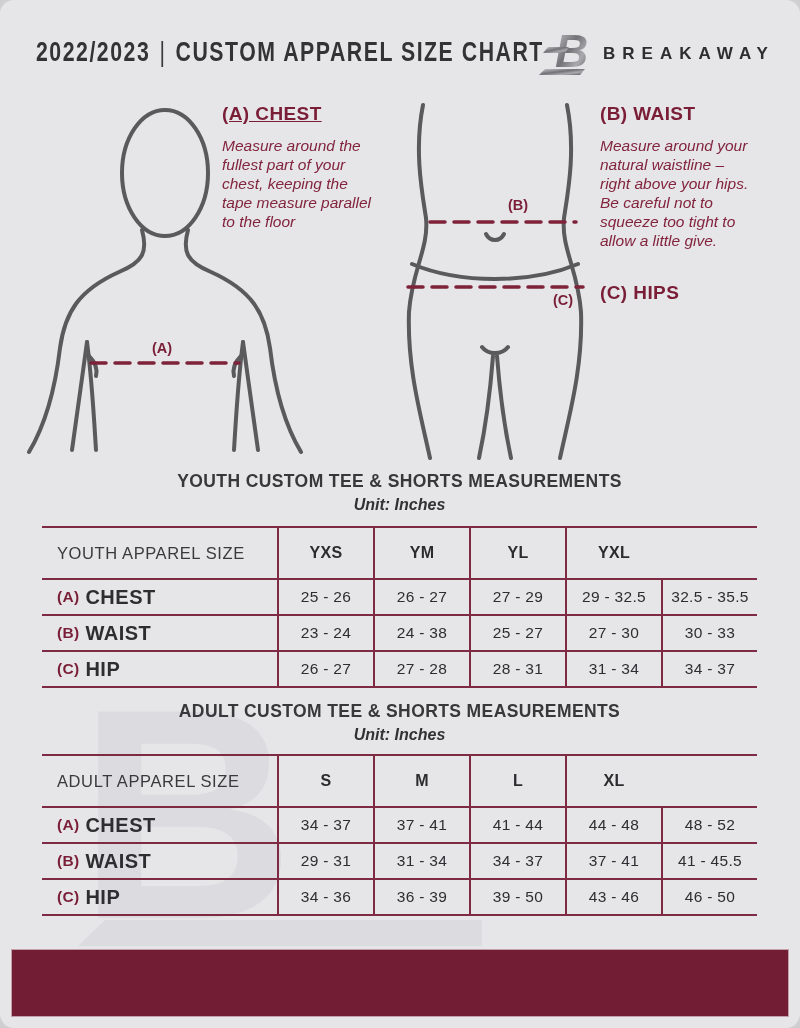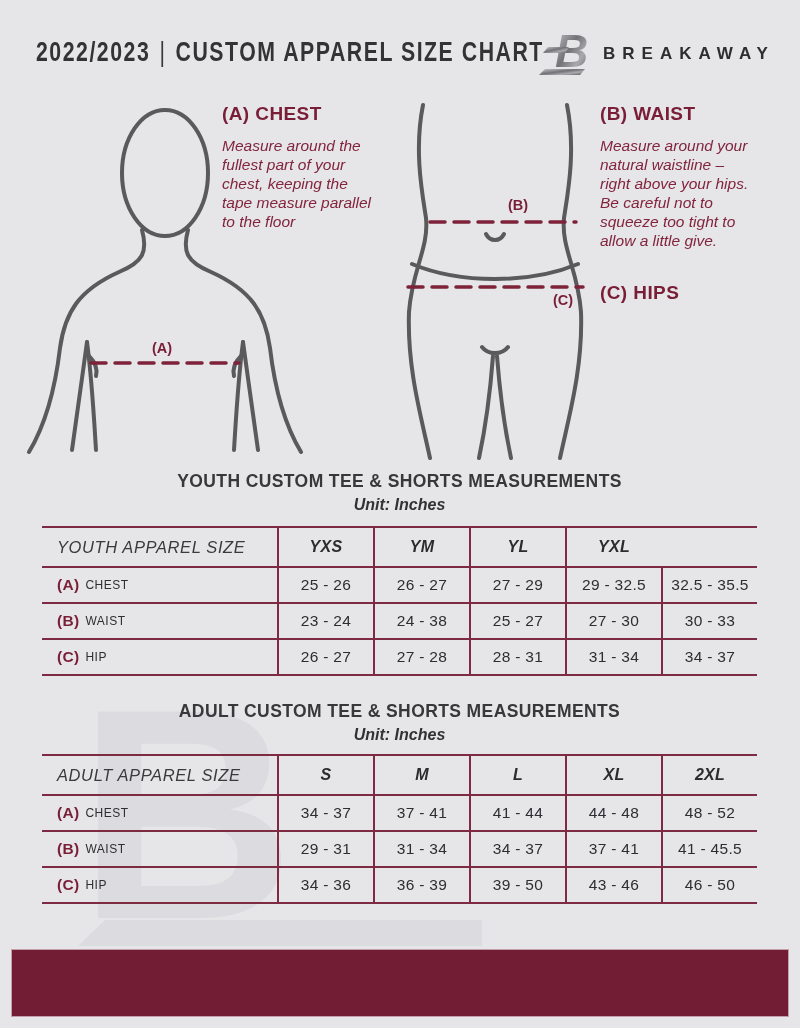--- a/index.html
+++ b/index.html
@@ -4,20 +4,21 @@
 <style>
   * { box-sizing: border-box; margin: 0; padding: 0; }
   html,body { background:#cfcfd2; }
   .page {
     position: relative;
     width: 800px; height: 1028px;
     background: #e6e6e8;
     font-family: "Liberation Sans", sans-serif;
     overflow: hidden;
     margin: 0 auto;
+    border-radius: 14px;
   }
 
   
   .hdr-title {
     position: absolute; left: 36px; top: 36px;
     font-size: 28px; font-weight: bold; color: #333336;
     letter-spacing: 2px; white-space: nowrap;
     transform: scaleX(0.76); transform-origin: left top;
   }
   .hdr-title .divider { font-weight: 400; color:#3a3a3d; padding: 0 12px; }
@@ -59,35 +60,35 @@
 
   
   .tbl {
     position: absolute; left: 42px; width: 715px;
     border-top: 2px solid #7e2a42; z-index: 1;
   }
   .trow {
     display: grid; grid-template-columns: 235px repeat(5, 96px);
     border-bottom: 2px solid #7e2a42;
   }
-  .trow.head { height: 40px; font-style: italic; }
+  .trow.head { height: 52px; }
   .trow.data { height: 36px; }
   .tcell {
     display: flex; align-items: center; justify-content: center;
     border-left: 2px solid #7e2a42;
     font-size: 15.5px; color: #2e2e31; font-weight: 500;
     letter-spacing: 0.3px;
   }
   .tcell.lbl {
     border-left: none; justify-content: flex-start; padding-left: 15px;
   }
   .size-hdr { font-weight: 700; font-size: 16px; color: #2c2c2f; }
   .axis-hdr { font-size: 16.5px; font-weight: 500; color: #3a3a3d; letter-spacing: 0.6px; }
   .row-prefix { color: #7a1e38; font-weight: 800; margin-right: 6px; font-size: 15.5px; }
-  .row-name { color: #2e2e31; font-weight: 400; font-size: 12px; letter-spacing: 0.5px; }
+  .row-name { color: #2e2e31; font-weight: 700; font-size: 20px; letter-spacing: 0.5px; }
 
   
   .watermark { position: absolute; left: 50px; top: 648px; z-index: 0; }
   .bottom-bar {
     position: absolute; left: 11px; top: 949px; width: 778px; height: 68px;
     background: #721d33; border: 1px solid #c2a0aa; z-index: 3;
   }
 </style>
 </head>
 <body>
@@ -110,21 +111,21 @@
       </defs>
       <g fill="url(#metal)">
         <text x="17" y="45" font-size="46" font-weight="bold" font-style="italic" font-family="Liberation Sans, sans-serif">B</text>
         <path d="M10 25 h21 l-4 6 H5 Z"></path>
         <path d="M7 47 h40 l-5 6 H1 Z"></path>
       </g>
     </svg>
   </div>
   <div class="brand-name">BREAKAWAY</div>
 
-  <div class="guide-h" style="left:222px; top:103px;">(A) CHEST</div>
+  <div class="guide-h" style="left:222px; top:103px;text-decoration:underline;">(A) CHEST</div>
   <div class="guide-p" style="left:222px; top:136px; width:190px;">Measure around the
 fullest part of your
 chest, keeping the
 tape measure parallel
 to the floor</div>
 
   <div class="guide-h" style="left:600px; top:103px;">(B) WAIST</div>
   <div class="guide-p" style="left:600px; top:136px; width:190px;">Measure around your
 natural waistline –
 right above your hips.
@@ -216,21 +217,20 @@
   <div class="tbl-title" style="top:701px;">ADULT CUSTOM TEE &amp; SHORTS MEASUREMENTS</div>
   <div class="tbl-unit" style="top:726px;">Unit: Inches</div>
 
   <div class="tbl" style="top:754px;">
     <div class="trow head">
       <div class="tcell lbl axis-hdr">ADULT APPAREL SIZE</div>
       <div class="tcell size-hdr">S</div>
       <div class="tcell size-hdr">M</div>
       <div class="tcell size-hdr">L</div>
       <div class="tcell size-hdr">XL</div>
-      <div class="tcell size-hdr">2XL</div>
     </div>
     <div class="trow data">
       <div class="tcell lbl">
           <span class="row-prefix">(A)</span>
           <span class="row-name">CHEST</span>
         </div>
       <div class="tcell">34 - 37</div>
       <div class="tcell">37 - 41</div>
       <div class="tcell">41 - 44</div>
       <div class="tcell">44 - 48</div>

